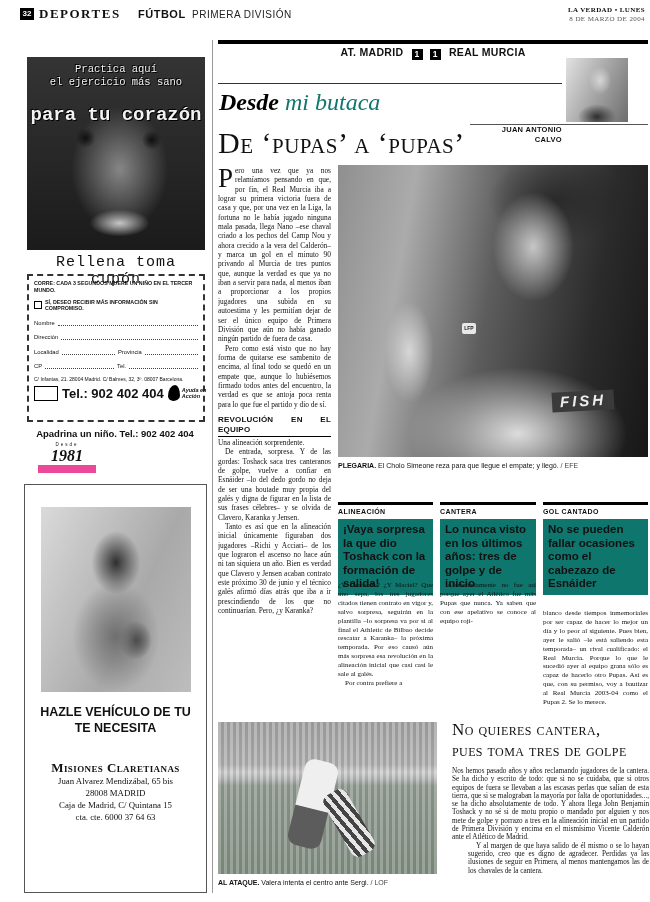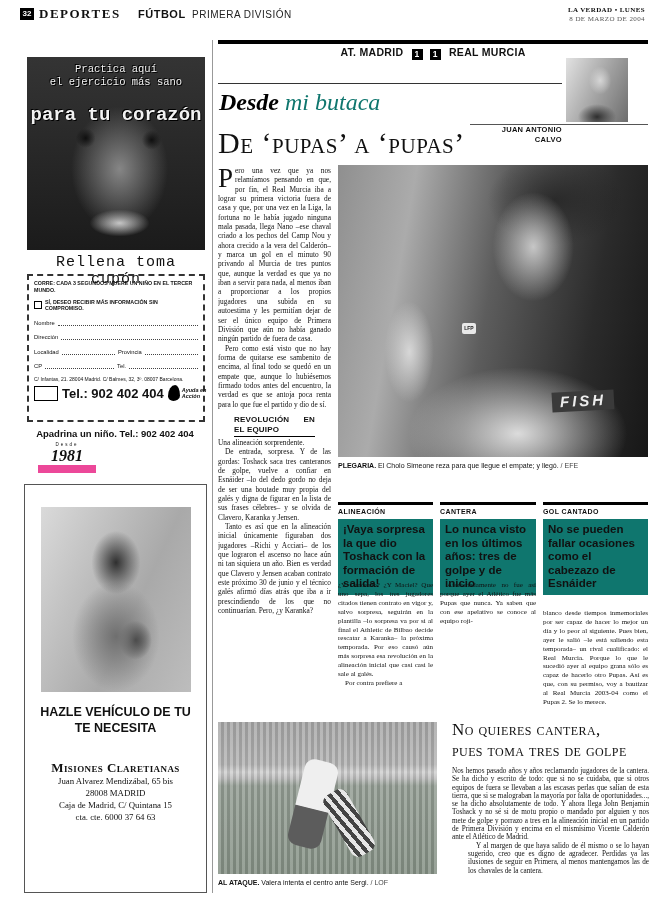--- a/index.html
+++ b/index.html
@@ -47,21 +47,21 @@
   .headline{position:absolute;left:218px;top:126px;width:420px;
             font:30px/34px "Liberation Serif",serif;font-variant:small-caps;letter-spacing:.5px;}
 
   
   .bodytext{font-size:7.4px;line-height:9.35px;text-align:justify;overflow:hidden;}
   .bodytext p{margin:0;}
   .bodytext p.ind{text-indent:7px;}
   .col1{position:absolute;left:218px;top:166px;width:113px;height:541px;}
   .dropcap{float:left;font-size:27px;line-height:23px;padding:1px 2px 0 0;}
   .subhead{font:bold 8px/10px "Liberation Sans",sans-serif;border-bottom:1px solid #000;
-           padding:3px 0 1px;margin:3px 16px 1px;letter-spacing:.2px;}
+           padding:3px 0 1px;margin:3px 0 1px;letter-spacing:.2px;}
   .deck{margin:0 0 1px 0;}
   .col2{position:absolute;left:338px;top:581px;width:95px;height:127px;font-size:7px;line-height:8.9px;font-family:Liberation Serif, serif;}
   .col3{position:absolute;left:440px;top:581px;width:96px;height:127px;font-size:7px;line-height:8.9px;}
   .col4{position:absolute;left:543px;top:578px;width:105px;height:130px;font-size:7px;line-height:8.9px;margin-top:31px;}
 
   
   .mainphoto{position:absolute;left:338px;top:165px;width:310px;height:292px;
      background:
        radial-gradient(ellipse 58px 78px at 63% 28%, rgba(205,205,205,.95), rgba(205,205,205,0) 70%),
        radial-gradient(ellipse 34px 70px at 23% 64%, rgba(222,222,222,.9), rgba(222,222,222,0) 72%),

